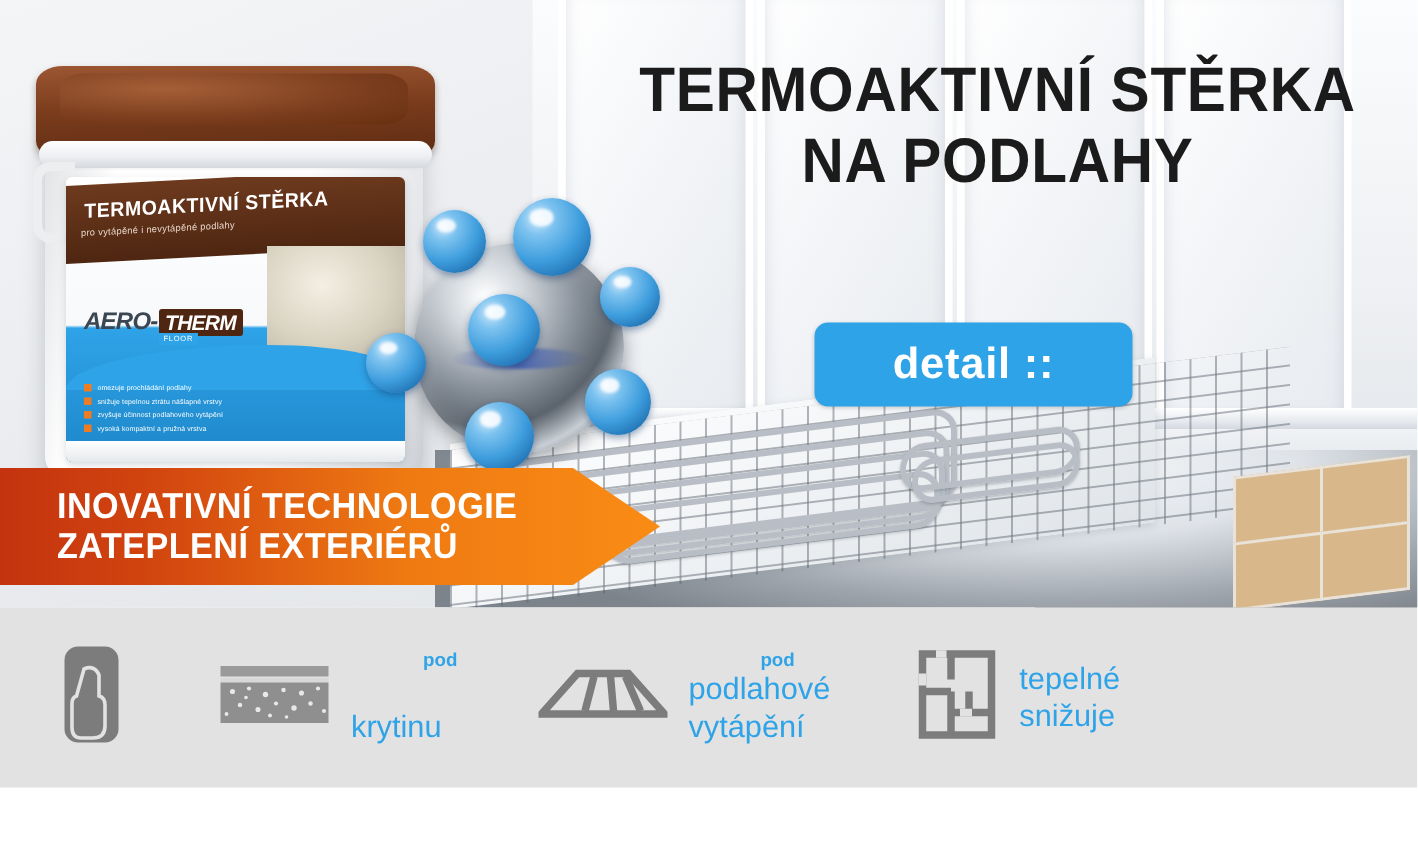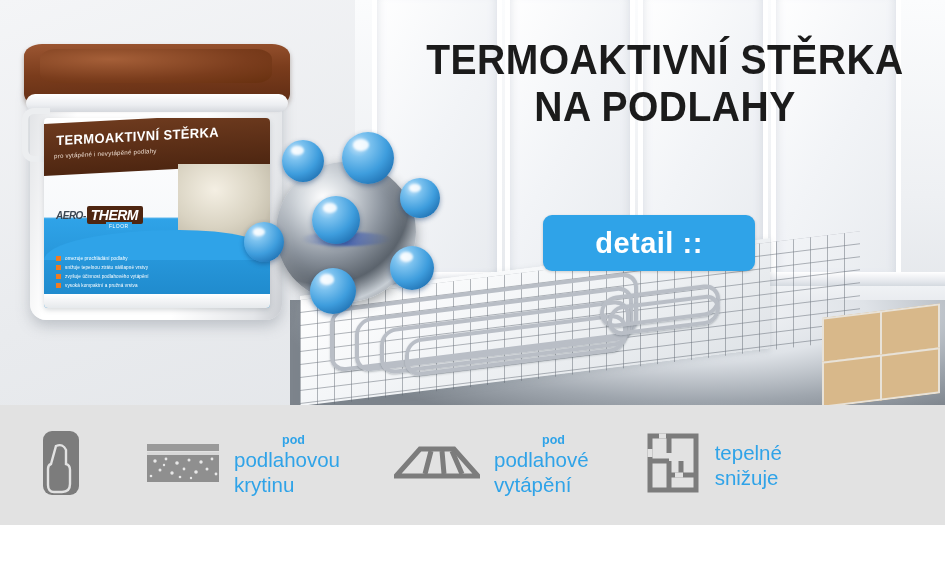--- a/index.html
+++ b/index.html
@@ -86,21 +86,21 @@
   .lbl-top{position:absolute;left:0;top:0;width:100%;height:52px;
      background:linear-gradient(180deg,#6d3a1e 0%,#4e2611 100%);transform:skewY(-3deg);}
   .lbl-title{position:absolute;left:8px;top:10px;width:210px;color:#fff;font-weight:bold;
      font-size:13.5px;letter-spacing:.4px;transform:skewY(-3deg) scaleX(.96);}
   .lbl-sub{position:absolute;left:10px;top:29px;width:205px;color:#e9d8cb;
      font-size:6.2px;letter-spacing:.2px;transform:skewY(-3deg);}
   .lbl-photo{position:absolute;right:0;top:46px;width:92px;height:74px;
      background:radial-gradient(ellipse at 40% 35%,#f4efe3 0%,#d9d3c2 55%,#b9b2a0 100%);}
   .lbl-logo{position:absolute;left:12px;top:88px;display:flex;align-items:center;
      font-weight:bold;font-style:italic;}
-  .logo-aero{font-size:10px;color:#3a4652;letter-spacing:-.5px;}
+  .logo-aero{font-size:16px;color:#3a4652;letter-spacing:-.5px;}
   .logo-therm{font-size:14px;color:#ffffff;background:#4e2611;padding:1px 5px 1px 4px;
      border-radius:2px;letter-spacing:-.5px;margin-left:1px;}
   .logo-floor{position:absolute;left:62px;top:104px;font-size:5px;color:#fff;
      background:#2fa3e8;padding:1px 3px;letter-spacing:.5px;font-style:normal;}
   .lbl-wave{position:absolute;left:0;top:112px;width:100%;height:30px;
      background:#2fa3e8;border-radius:60% 40% 0 0/100% 70% 0 0;}
   .lbl-bullets{position:absolute;left:12px;top:138px;}
   .bullet{display:flex;align-items:center;margin-bottom:4px;}
   .bdot{width:5px;height:5px;background:#f07c22;margin-right:4px;flex:none;}
   .btxt{font-size:4.6px;color:#ffffff;letter-spacing:.1px;white-space:nowrap;}
@@ -237,20 +237,27 @@
       <div class="chrome"></div>
       <div class="ball" style="left:32px;top:0px;width:42px;height:42px;"></div>
       <div class="ball" style="left:92px;top:-8px;width:52px;height:52px;"></div>
       <div class="ball" style="left:150px;top:38px;width:40px;height:40px;"></div>
       <div class="ball" style="left:62px;top:56px;width:48px;height:48px;"></div>
       <div class="ball" style="left:-6px;top:82px;width:40px;height:40px;"></div>
       <div class="ball" style="left:140px;top:106px;width:44px;height:44px;"></div>
       <div class="ball" style="left:60px;top:128px;width:46px;height:46px;"></div>
     </div>
 
+    <div class="orange-wrap">
+      <div class="orange"></div>
+      <div class="orange-txt">
+        <div>INOVATIVNÍ TECHNOLOGIE</div>
+        <div>ZATEPLENÍ EXTERIÉRŮ</div>
+      </div>
+    </div>
   </div>
 
   <div class="features">
 
     <div class="feature f1">
       <span class="ficon">
         <svg width="38" height="66" viewBox="0 0 38 66">
           <rect x="1" y="1" width="36" height="64" rx="9" fill="#7c7c7c"></rect>
           <path d="M14 16 q7 -3 10 4 l0 14 q4 1 4 6 l0 14 q0 8 -8 8 l-8 0 q-6 0 -6 -7 l0 -16 q0 -4 3 -5 z" fill="none" stroke="#e2e2e2" stroke-width="2.4"></path>
         </svg>
@@ -278,21 +285,21 @@
               <circle cx="70" cy="31" r="1.4"></circle>
             <circle cx="5" cy="33" r="1.3"></circle>
               <circle cx="34" cy="34" r="1.3"></circle>
             <circle cx="45" cy="35" r="1.2"></circle>
               <circle cx="18" cy="22" r="1.2"></circle>
           </g>
         </svg>
       </span>
       <span class="ftxt">
         <span class="small">pod</span>
-        <span>podlahovou</span><br>
+        <br>
         <span>krytinu</span>
       </span>
     </div>
 
     <div class="feature f3">
       <span class="ficon">
         <svg width="86" height="34" viewBox="0 0 86 34">
           <path d="M26 3 L60 3 L84 30 L2 30 Z" fill="none" stroke="#7c7c7c" stroke-width="5"></path>
           <path d="M37 5 L31 28 M48 5 L50 28 M58 5 L68 28" stroke="#7c7c7c" stroke-width="5"></path>
         </svg>

